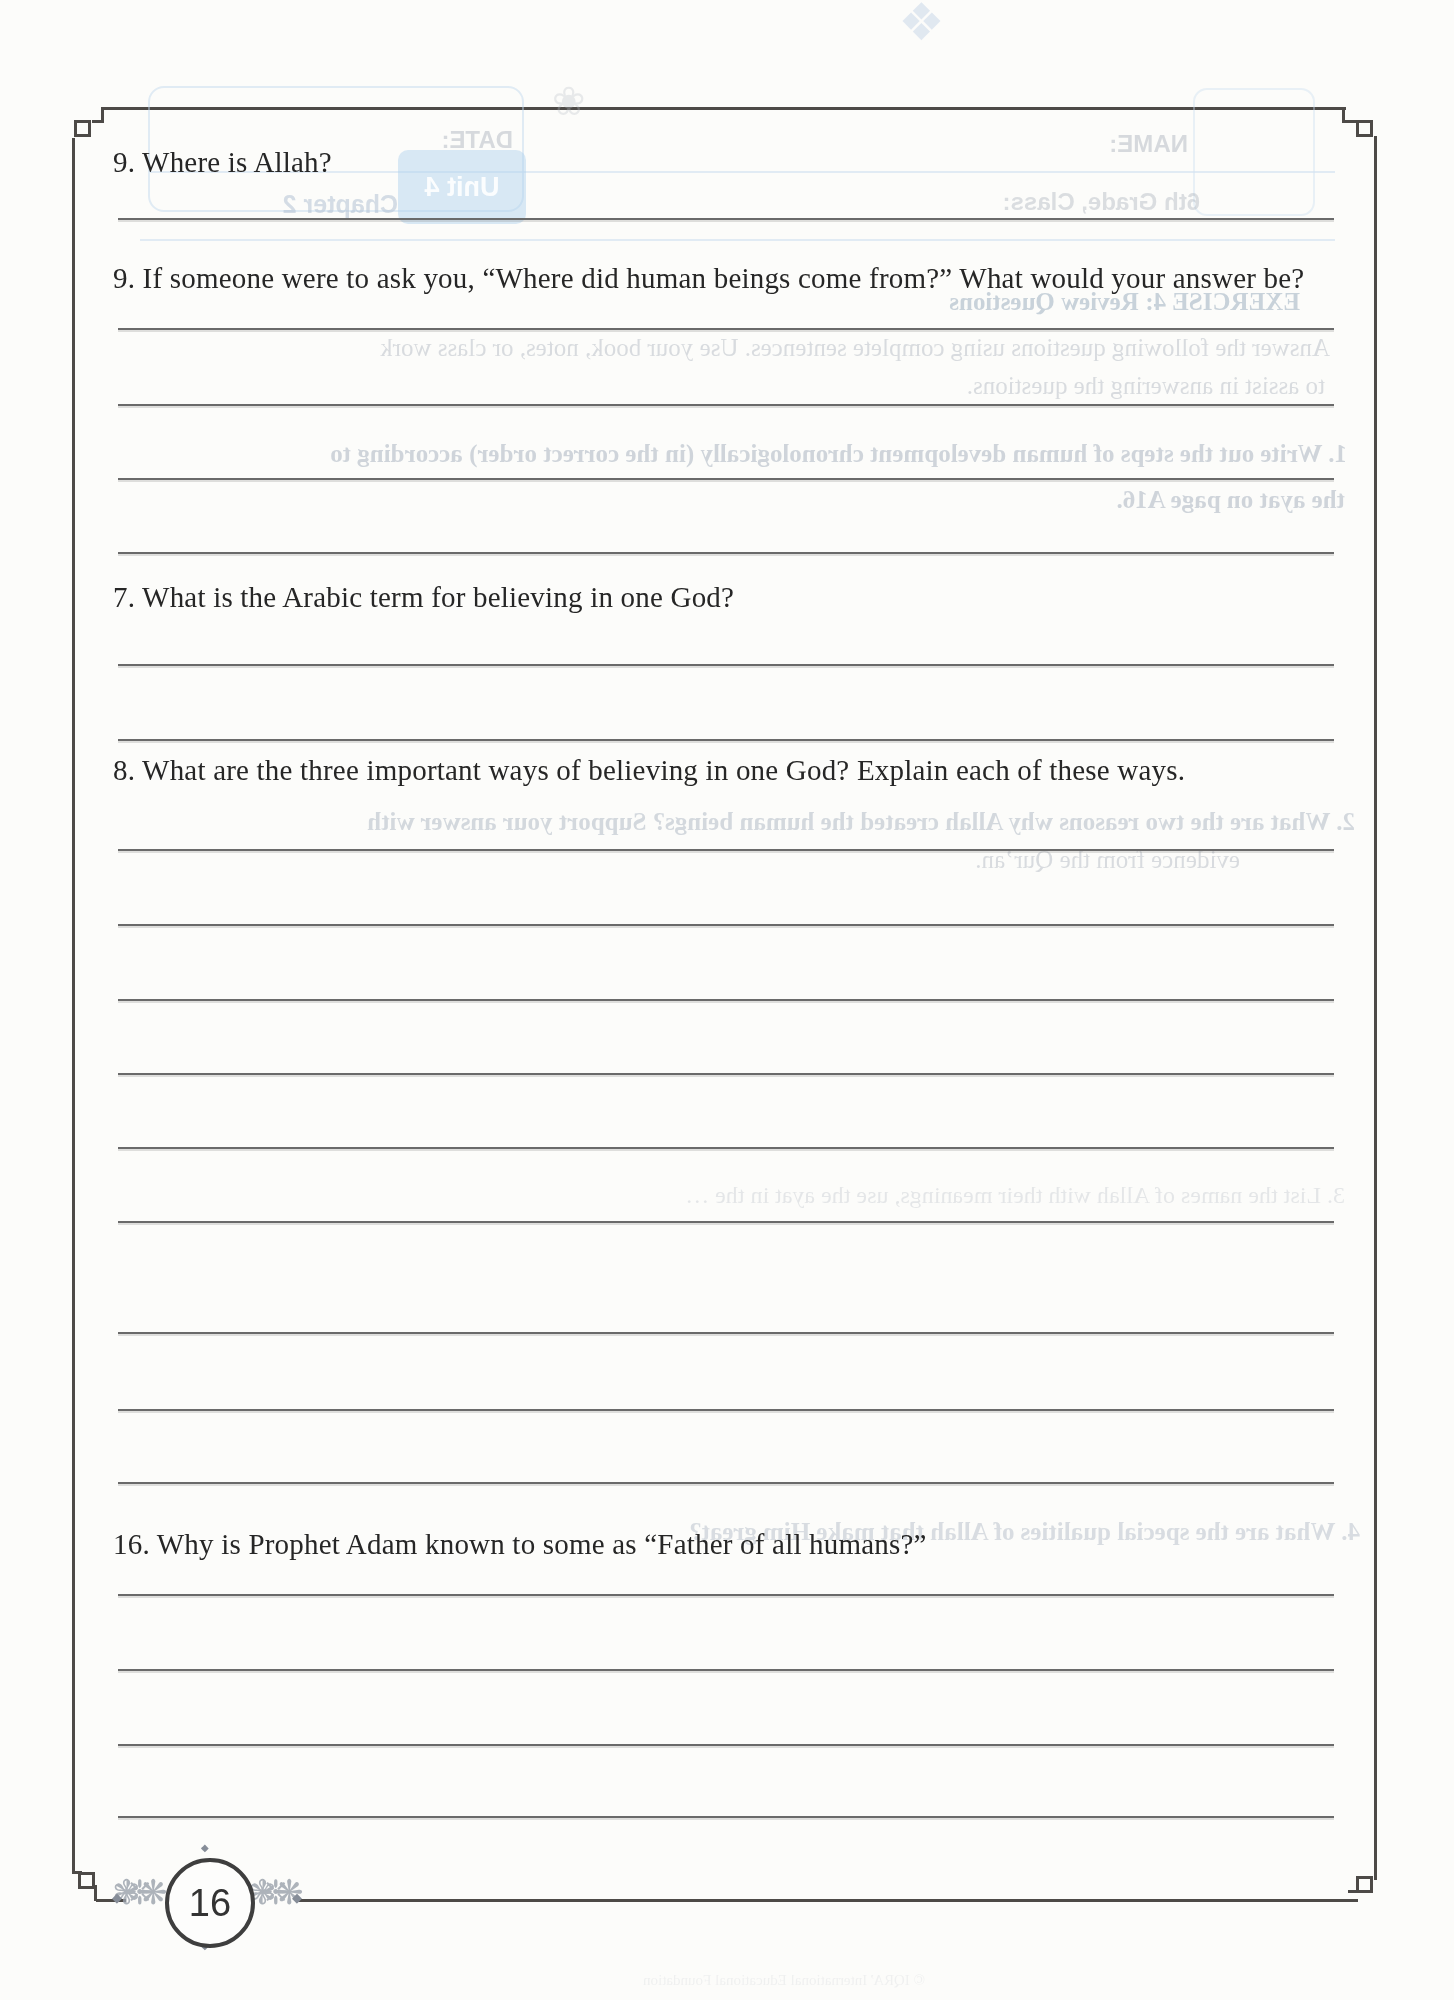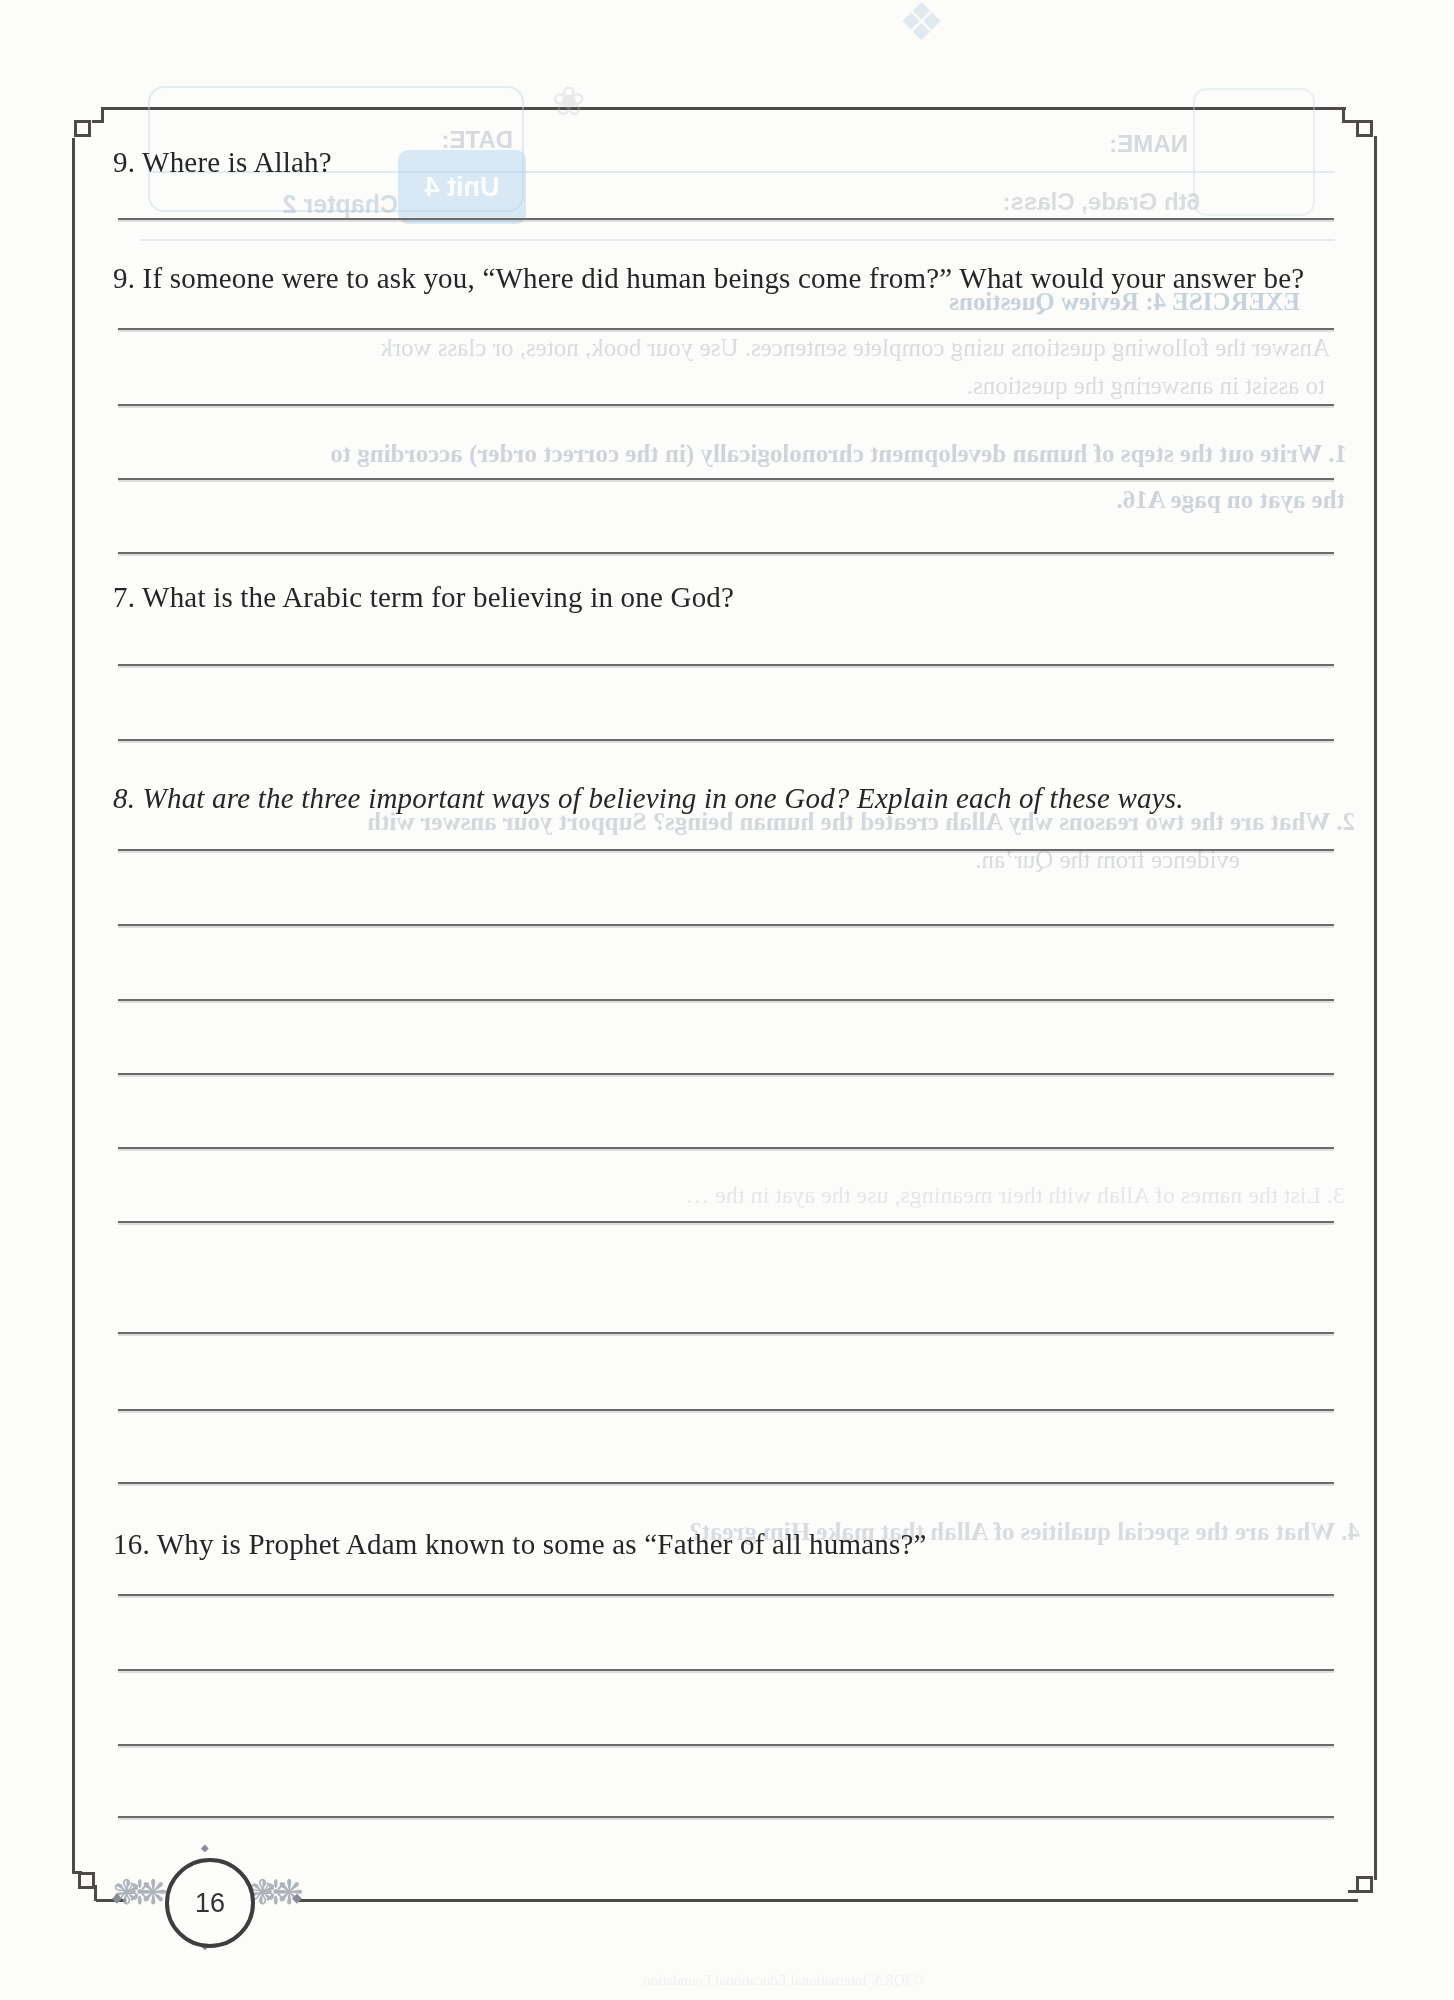--- a/index.html
+++ b/index.html
@@ -29,21 +29,21 @@
     color:#a9b0ba;font-family:"Liberation Serif", serif;
     white-space:nowrap;z-index:1;
   }
   .bleed-line{position:absolute;background:#d3e2f1;height:2px;opacity:.65;z-index:1;}
   .bleed-box{position:absolute;z-index:1;}
   
   .medallion{
     position:absolute;left:165px;top:1858px;width:82px;height:82px;
     border:4px solid #3e3e3e;border-radius:50%;background:#fdfdfc;
     display:flex;align-items:center;justify-content:center;
-    font-family:"Liberation Sans", sans-serif;font-size:27px;color:#333;
+    font-family:"Liberation Sans", sans-serif;font-size:38px;color:#333;
     z-index:4;
   }
   .cluster{
     position:absolute;font-size:34px;letter-spacing:-15px;
     color:#9aa1ab;opacity:.8;z-index:3;
     font-family:"DejaVu Sans", sans-serif;
   }
   .diamond{
     position:absolute;color:#868d98;z-index:3;
     font-family:"DejaVu Sans", sans-serif;
@@ -105,21 +105,21 @@
   <div class="fsq" style="left:78px;top:1872px;"></div>
   <div class="fline" style="left:94px;top:1885px;width:3px;height:16px;"></div>
 
   <div class="fline" style="left:1374px;top:1868px;width:3px;height:12px;"></div>
   <div class="fsq" style="left:1356px;top:1876px;"></div>
   <div class="fline" style="left:1348px;top:1890px;width:10px;height:3px;"></div>
 
   <div class="q" style="top:146px;">9. Where is Allah?</div>
   <div class="q" style="top:262px;">9. If someone were to ask you, “Where did human beings come from?” What would your answer be?</div>
   <div class="q" style="top:581px;">7. What is the Arabic term for believing in one God?</div>
-  <div class="q" style="top:782px;font-style:italic;">8. What are the three important ways of believing in one God? Explain each of these ways.</div>
+  <div class="q" style="top:754px;">8. What are the three important ways of believing in one God? Explain each of these ways.</div>
   <div class="q" style="top:1528px;">16. Why is Prophet Adam known to some as “Father of all humans?”</div>
 
   <div class="aline" style="top:218px;"></div>
 
   <div class="aline" style="top:328px;"></div>
   <div class="aline" style="top:404px;"></div>
   <div class="aline" style="top:478px;"></div>
   <div class="aline" style="top:552px;"></div>
 
   <div class="aline" style="top:664px;"></div>

